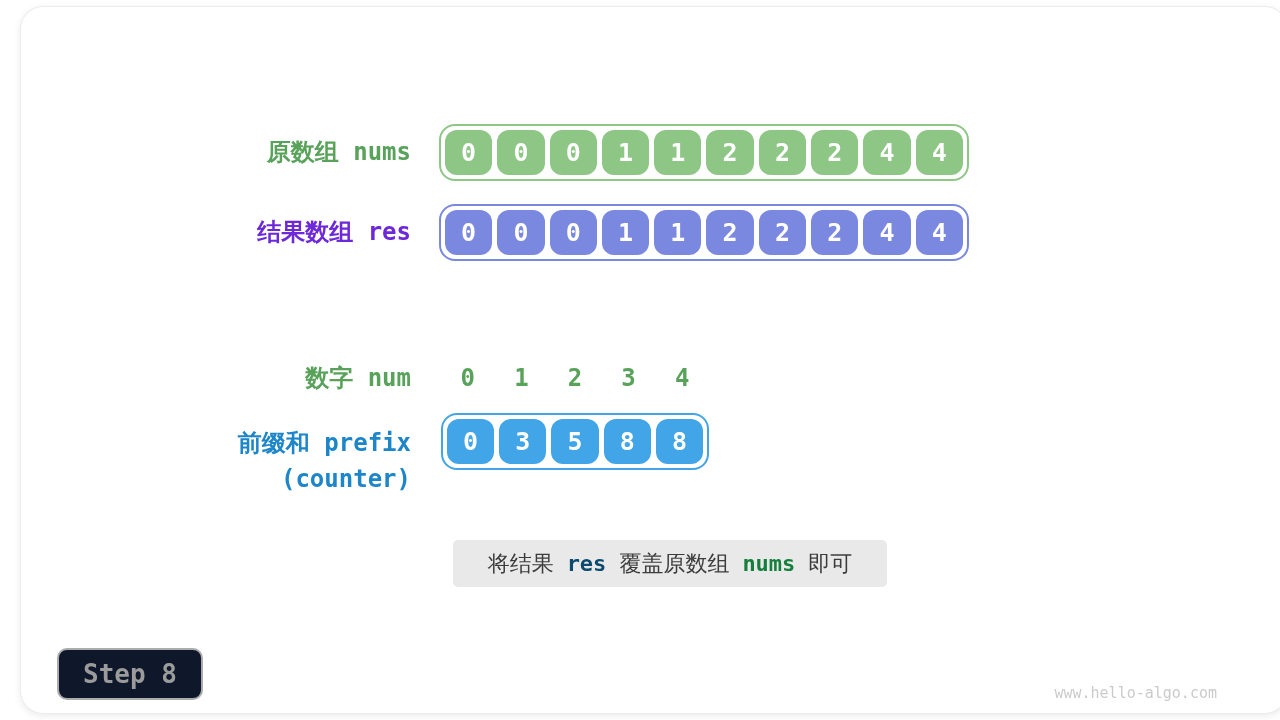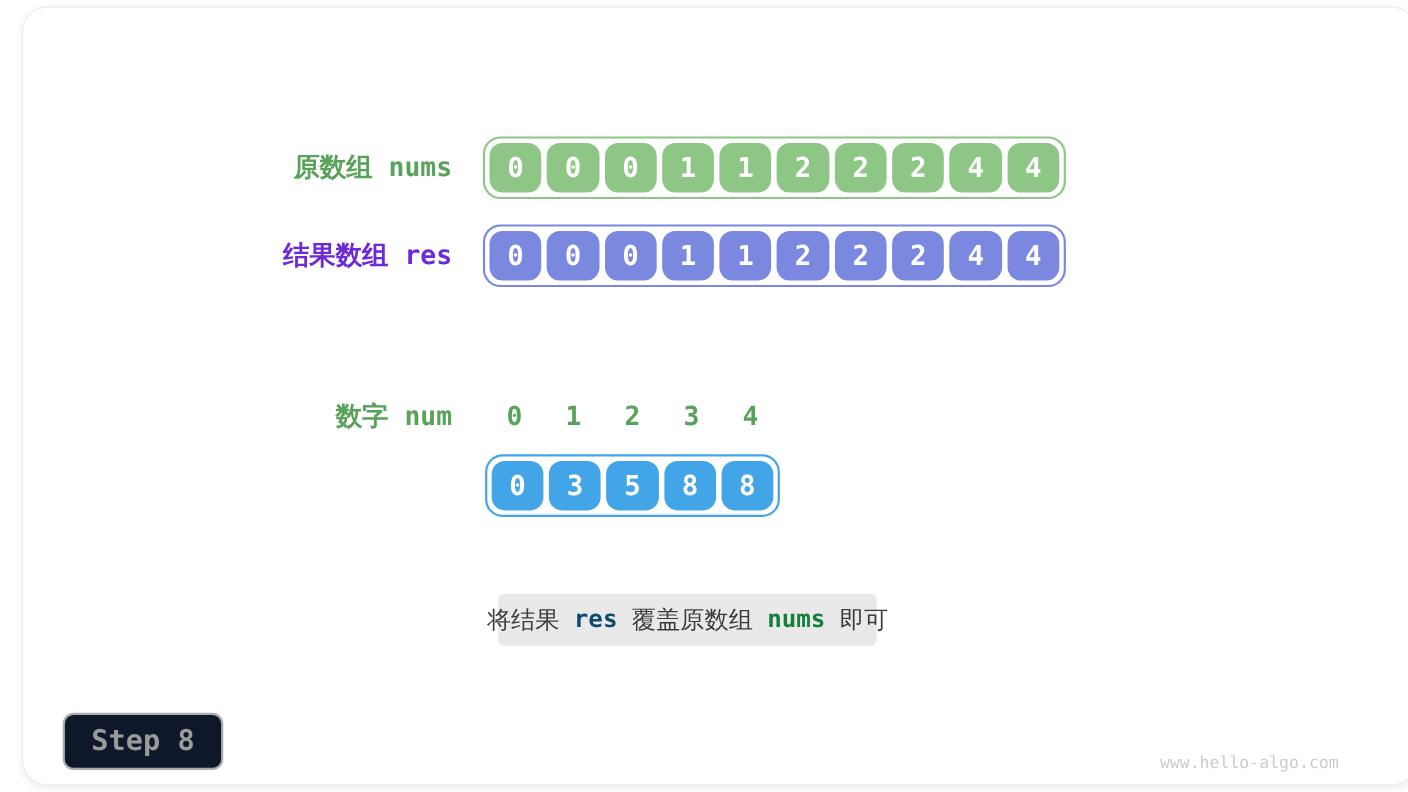--- a/index.html
+++ b/index.html
@@ -109,29 +109,33 @@
 
     <div class="row-label green-text" style="top:357px;">数字 num</div>
     <div class="tick-row" style="left:420px; top:357px; width:268px;">
         <span class="tick">0</span>
         <span class="tick">1</span>
         <span class="tick">2</span>
         <span class="tick">3</span>
         <span class="tick">4</span>
       </div>
 
+    <div class="row-label blue-text two-line" style="top:418px;">
+      <div>前缀和 prefix</div>
+      <div>(counter)</div>
+    </div>
     <div class="array-box prefix-box" style="left:420px; top:406px; width:268px;">
         <span class="cell">0</span>
         <span class="cell">3</span>
         <span class="cell">5</span>
         <span class="cell">8</span>
         <span class="cell">8</span>
       </div>
 
-    <div class="note" style="left:432px; top:533px; width:344px; height:47px;">
+    <div class="note" style="left:432px; top:533px; width:434px; height:47px;">
       <span>将结果</span>
       <span class="tok tok-res">res</span>
       <span>覆盖原数组</span>
       <span class="tok tok-nums">nums</span>
       <span>即可</span>
     </div>
 
     <div class="step-badge" style="left:36px; top:641px; width:146px; height:52px;">Step 8</div>
 
     <div class="watermark" style="right:70px; top:677px;">www.hello-algo.com</div>

